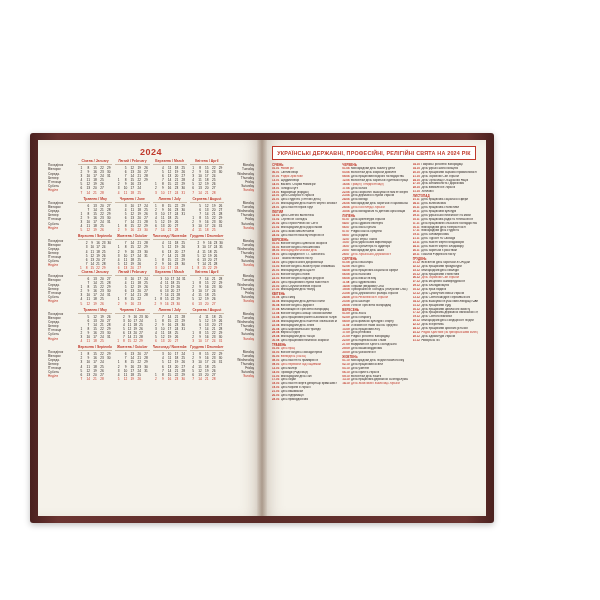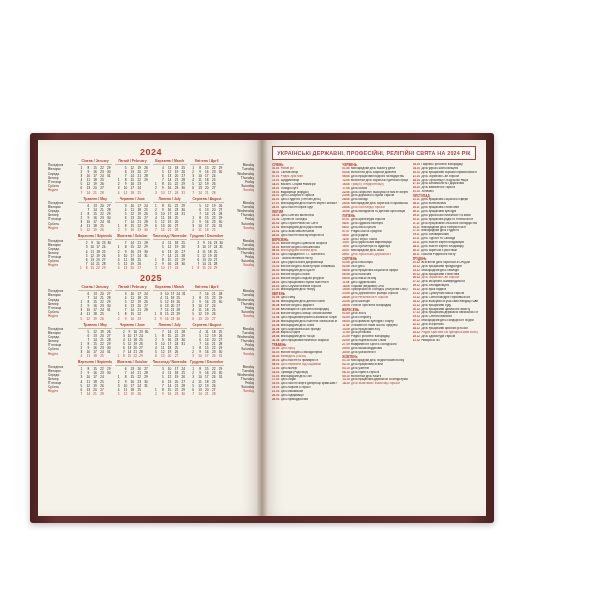--- a/index.html
+++ b/index.html
@@ -810,21 +810,20 @@
                   <div>Monday</div>
                   <div>Tuesday</div>
                   <div>Wednesday</div>
                   <div>Thursday</div>
                   <div>Friday</div>
                   <div>Saturday</div>
                   <div class="sun">Sunday</div>
                 </div>
               </div>
             </div>
-            <div class="year-title">2025</div>
             <div class="cal-grid">
               <div class="cal-row">
                 <div class="daycol">
                   <div>Понеділок</div>
                   <div>Вівторок</div>
                   <div>Середа</div>
                   <div>Четвер</div>
                   <div>П'ятниця</div>
                   <div>Субота</div>
                   <div class="sun">Неділя</div>

